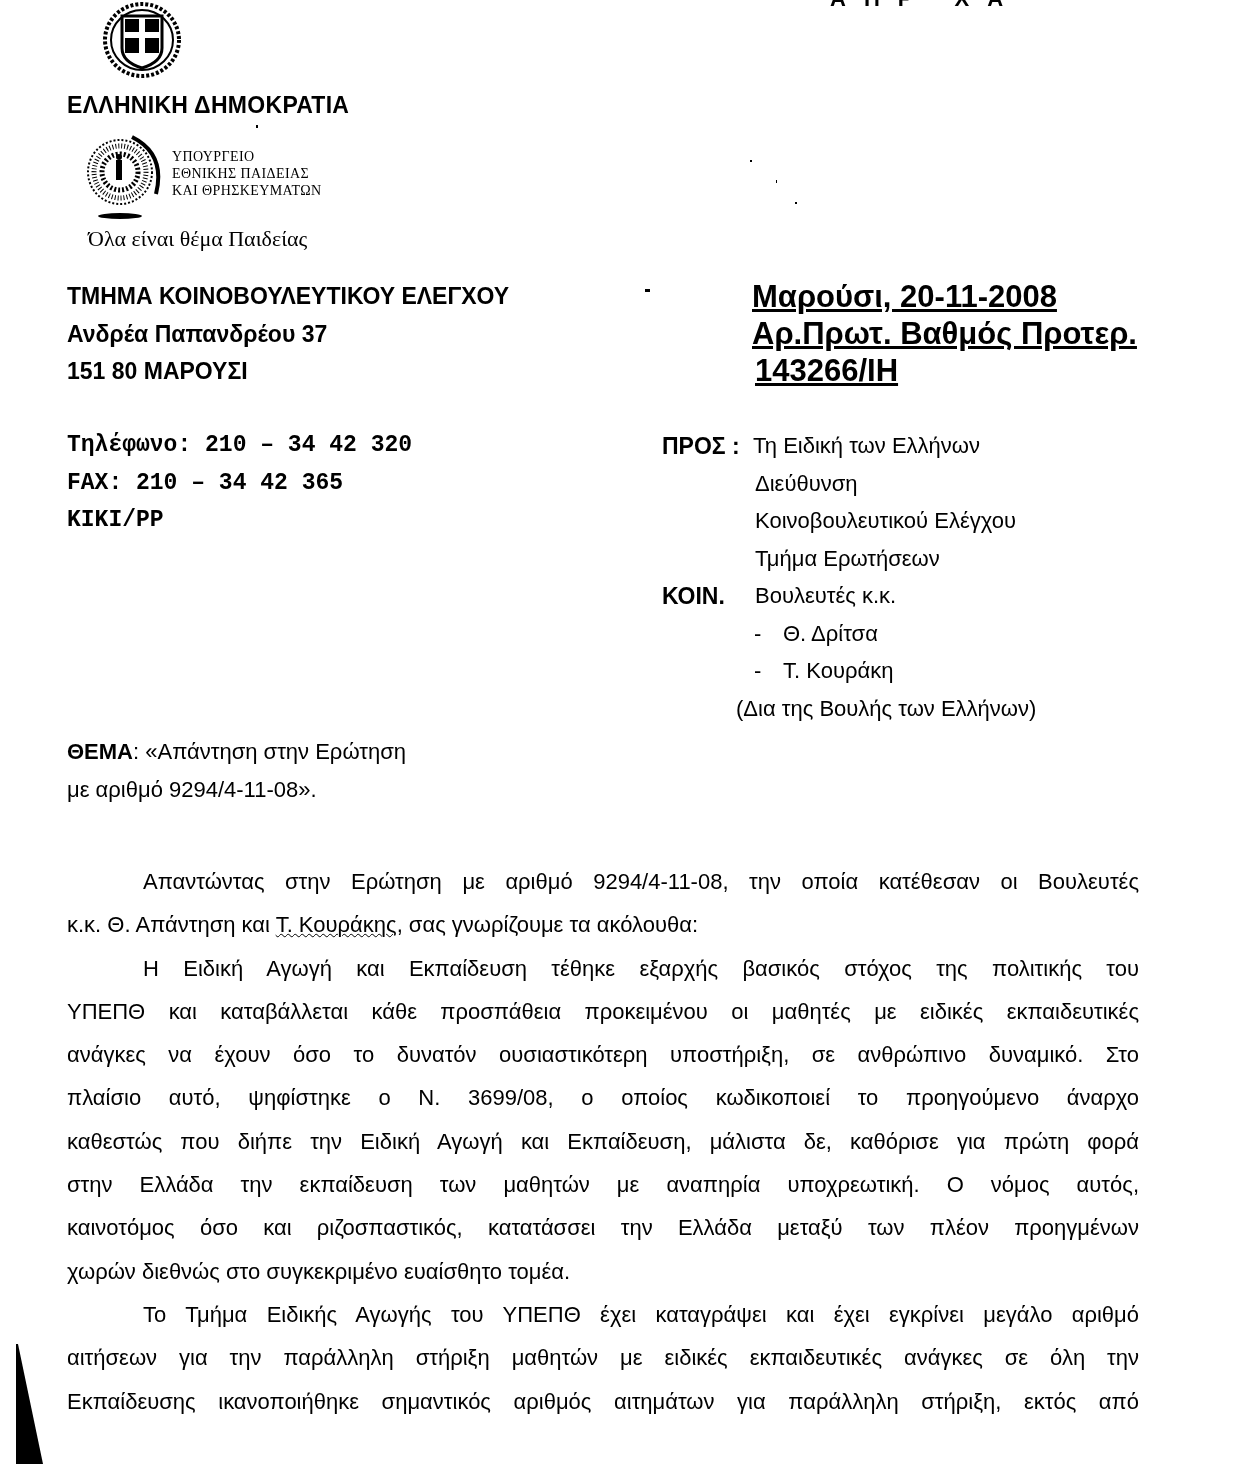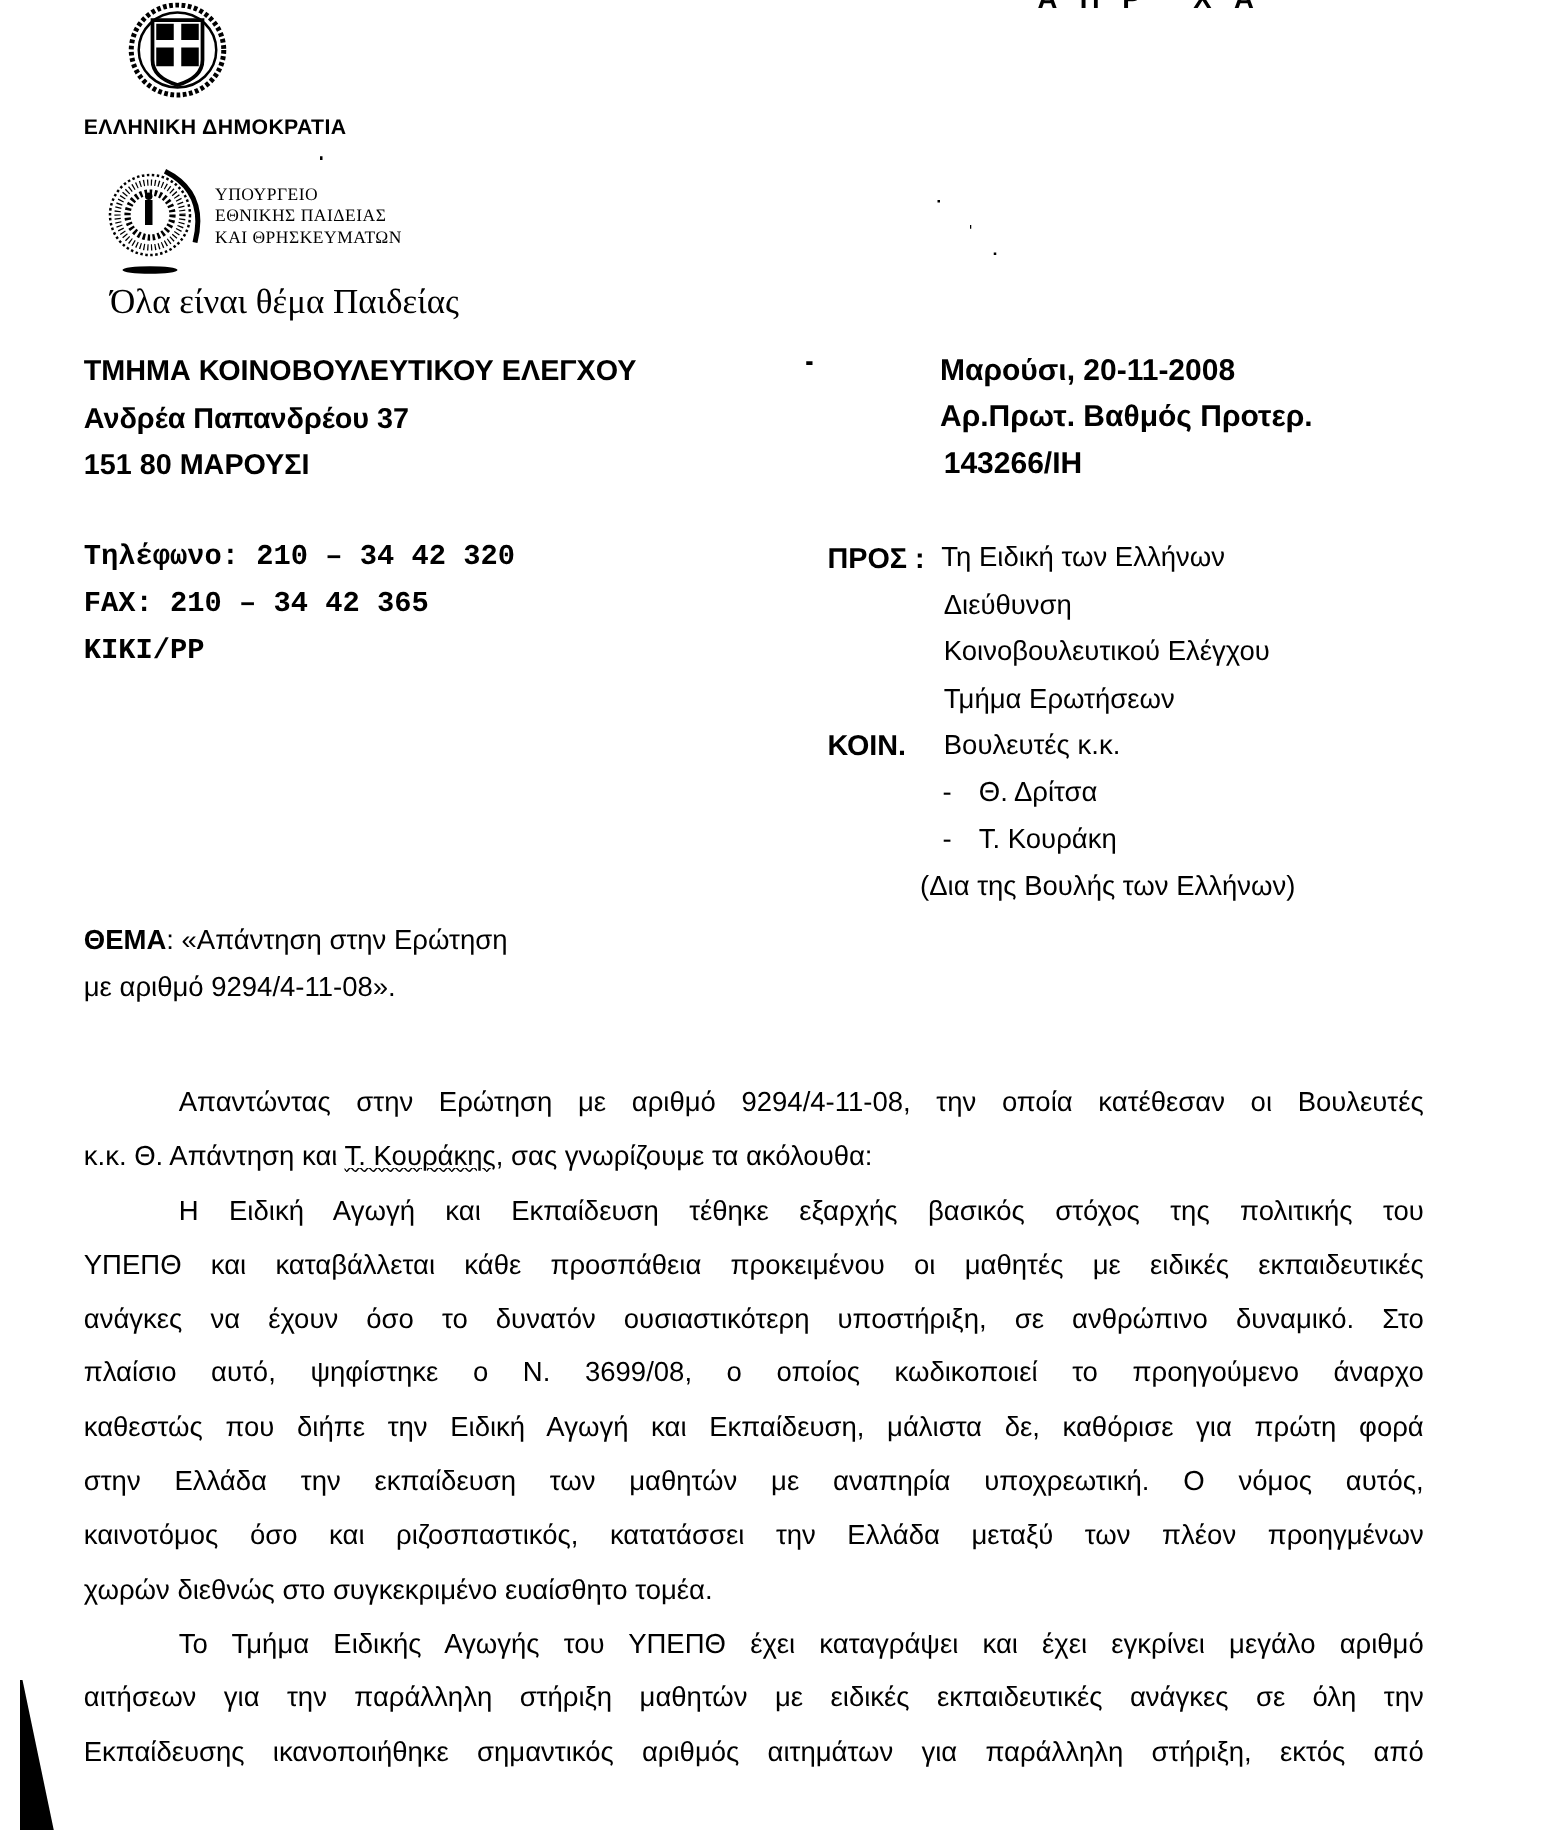--- a/index.html
+++ b/index.html
@@ -9,36 +9,36 @@
     font-family: "Liberation Sans", sans-serif;
   }
   .abs { position: absolute; white-space: nowrap; }
   .bold { font-weight: bold; }
 
   
   #top-fragment { left: 830px; top: -14px; font-size: 22px; font-weight: bold; letter-spacing: 18px; }
 
   
   #coat { left: 102px; top: 2px; width: 80px; height: 78px; }
-  #republic { left: 67px; top: 92px; font-size: 17px; font-weight: bold; letter-spacing: 0.3px; }
+  #republic { left: 67px; top: 92px; font-size: 23px; font-weight: bold; letter-spacing: 0.3px; }
 
   
   #globe { left: 84px; top: 134px; width: 82px; height: 88px; }
   #ministry { left: 172px; top: 148px; font-size: 14px; line-height: 17px; font-family: "Liberation Serif", serif; letter-spacing: 0.4px; }
   #ministry div { white-space: nowrap; }
-  #slogan { left: 88px; top: 226px; font-size: 28px; font-family: "Liberation Serif", serif; }
+  #slogan { left: 88px; top: 226px; font-size: 22px; font-family: "Liberation Serif", serif; }
 
   
   #dept-block { left: 67px; top: 282px; }
   #dept-block div, #contact-block div { height: 37.5px; line-height: 28px; font-size: 23px; font-weight: bold; white-space: nowrap; }
   #contact-block { left: 67px; top: 431px; font-family: Liberation Mono, monospace; }
 
   
   #date-block { left: 752px; top: 283px; }
-  #date-block div { height: 37px; line-height: 28px; font-size: 24px; font-weight: bold; white-space: nowrap; }
+  #date-block div { height: 37px; line-height: 28px; font-size: 31px; font-weight: bold; white-space: nowrap; text-decoration: underline; }
   #date-block .ref { padding-left: 3px; }
   #dot-mark { left: 645px; top: 289px; width: 5px; height: 3px; background: #000; }
 
   
   #recip { left: 662px; top: 432px; font-size: 22px; }
   #recip .row { height: 37.5px; line-height: 28px; position: relative; white-space: nowrap; }
   #recip .key { position: absolute; left: 0; font-weight: bold; font-size: 23px; }
   #recip .val { position: absolute; left: 91px; }
   #recip .val.sub { left: 93px; }
   #recip .dash { position: absolute; left: 92px; }

